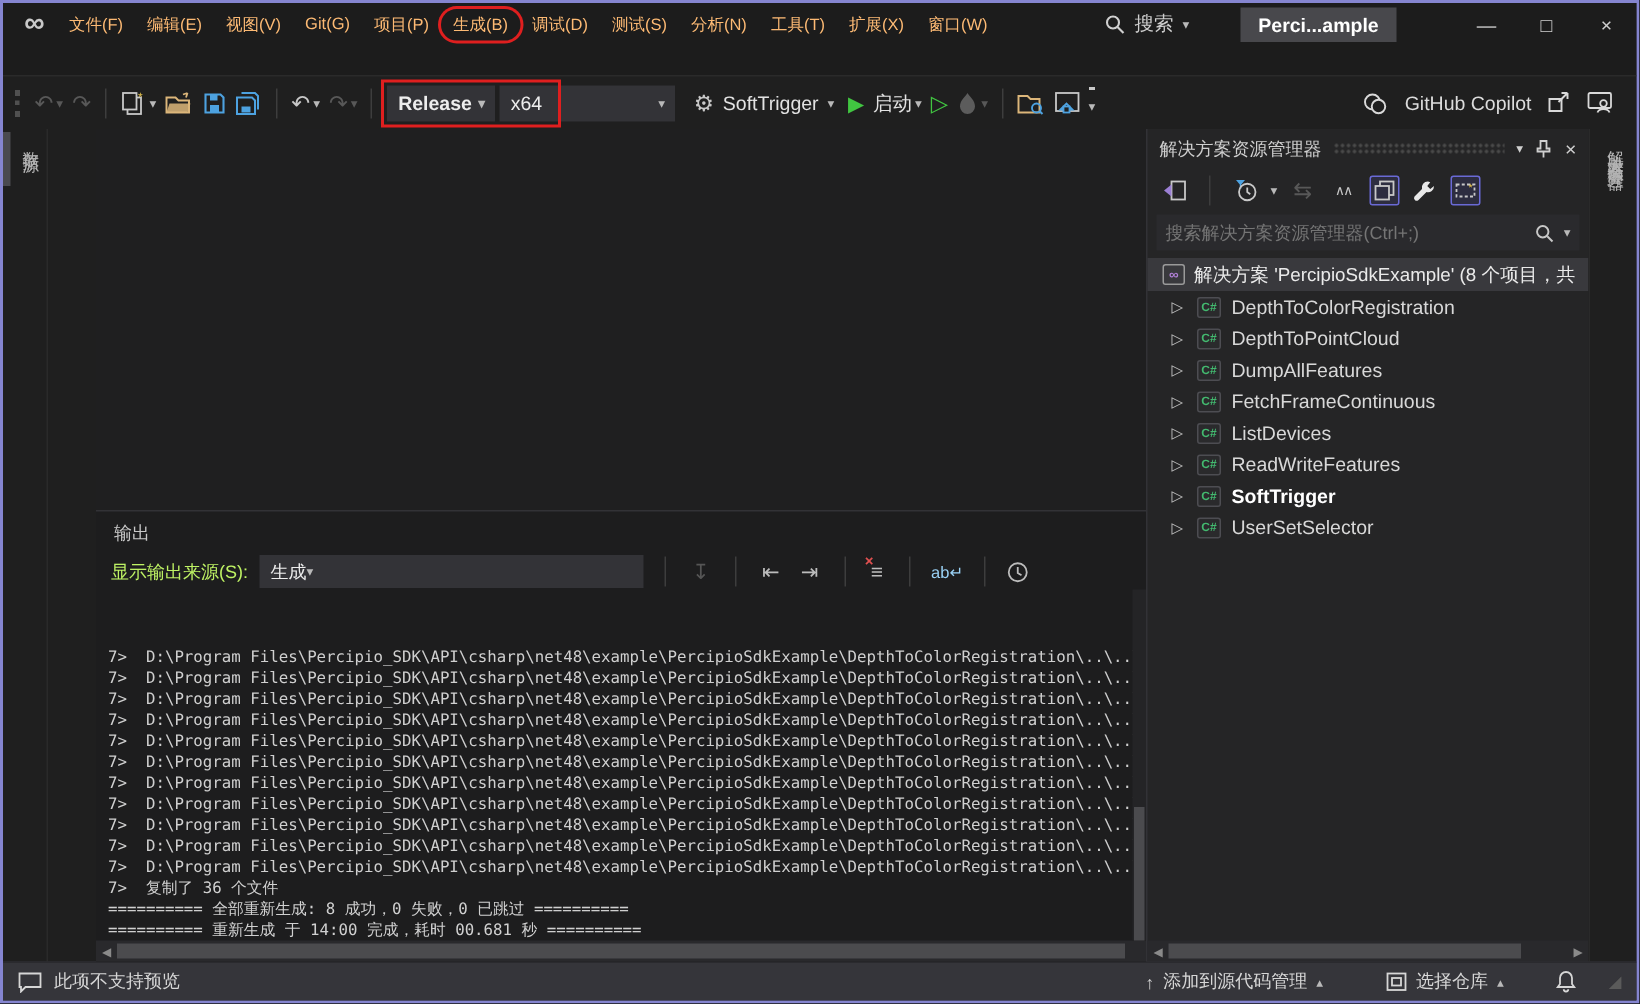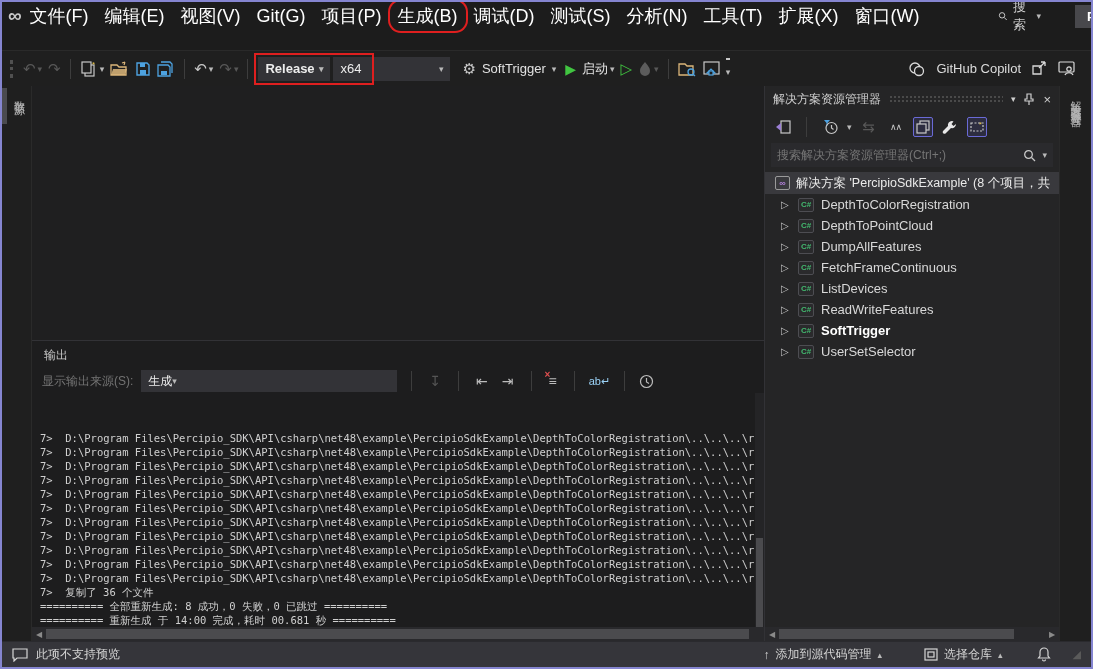--- a/index.html
+++ b/index.html
@@ -7,21 +7,21 @@
   body { font-family:"Liberation Sans", sans-serif; }
   #window {
     width:1093px; height:669px; border:2px solid #8585d0;
     background:#1f1f1f; display:flex; flex-direction:column; overflow:hidden;
     color:#d4d4d4; position:relative;
   }
   
   #titlebar { height:48px; flex:0 0 48px; background:#1c1c1c; padding-left:6px; }
   .tb-row1 { display:flex; align-items:center; height:28px; }
   .vs-logo { width:30px; text-align:center; font-size:19px; font-weight:bold; color:#c9c9c9; }
-  .menu-item { padding:3px 8px; font-size:18px; color:#ffffff; white-space:nowrap; cursor:default; }
+  .menu-item { padding:3px 8px; font-size:11px; color:#fdba74; white-space:nowrap; cursor:default; }
   .red-box { box-shadow:0 0 0 2px #df1f1f; border-radius:11px; }
   #menu-row1 { display:flex; align-items:center; }
   #menu-row2 { display:flex; margin-left:30px; }
   .search-group { display:flex; align-items:center; gap:6px; margin-left:70px; color:#cfcfcf; font-size:13px; }
   .title-chip { margin-left:34px; background:#48484c; color:#ffffff; font-weight:bold; font-size:13px; padding:4px 12px; }
   .win-btns { margin-left:auto; display:flex; height:28px; }
   .win-btn { width:40px; display:grid; place-items:center; font-size:13px; color:#cfcfcf; }
   .caret { font-size:9px; color:#b9b9b9; }
   .caret.dis { color:#585858; }
   
@@ -39,27 +39,27 @@
   .combo-flat { display:flex; align-items:center; gap:6px; padding:0 6px; font-size:13px; color:#e2e2e2; }
   .play { color:#41c541; font-size:14px; }
   .play-outline { color:#41c541; font-size:15px; }
   .copilot { margin-left:auto; display:flex; gap:10px; padding-right:10px; font-size:13px; color:#dcdcdc; }
   svg.ic { display:block; }
   
   #main { flex:1; display:flex; min-height:0; }
   #left-strip { flex:0 0 30px; background:#1f1f1f; border-right:1px solid #2a2a2a; display:flex; }
   .strip-thumb { width:5px; height:36px; background:#4a4a4f; margin-top:2px; }
   .vtab { writing-mode:vertical-rl; text-orientation:upright; font-size:11px; color:#b4b4b4; padding-top:6px; margin:0 auto; letter-spacing:2px; }
-  #center { flex:1; display:flex; flex-direction:column; min-width:0; }
+  #center { flex:1; display:flex; flex-direction:column; min-width:0;margin-left:32px; }
   #editor-empty { flex:1; background:#1f1f20; }
   
   #output { flex:0 0 262px; background:#1d1d1e; border-top:1px solid #323236; display:flex; flex-direction:column; position:relative; }
   .out-title { font-size:12px; color:#c8c8c8; padding:6px 12px 2px; }
   .out-toolbar { height:30px; display:flex; align-items:center; padding:0 10px; gap:8px; }
-  .out-label { font-size:12px; color:#737373; white-space:nowrap; }
+  .out-label { font-size:12px; color:#bef264; white-space:nowrap; }
   .out-combo { width:256px; height:22px; background:#333337; display:flex; align-items:center; padding:0 7px; font-size:12px; color:#ededed; }
   .oicon { font-size:14px; color:#bcbcbc; padding:0 3px; }
   .oicon.dis { color:#555; }
   .clear-wrap { position:relative; font-size:14px; color:#bcbcbc; padding:0 3px; }
   .clear-x { position:absolute; left:-1px; top:-4px; color:#e05050; font-size:10px; font-weight:bold; }
   .wrap-ic { font-size:11px; color:#9ad1f5; }
   .out-text { flex:1; overflow:hidden; padding-left:8px; }
   .out-text-inner { margin-top:-7px; font-family:"DejaVu Sans Mono", monospace; font-size:10.5px; line-height:14px; color:#d0d0d0; white-space:pre; }
   .out-vscroll { position:absolute; right:0; top:52px; bottom:14px; width:9px; background:#242426; }
   .out-vthumb { position:absolute; bottom:0; left:1px; width:7px; height:38%; background:#4b4b4e; }

